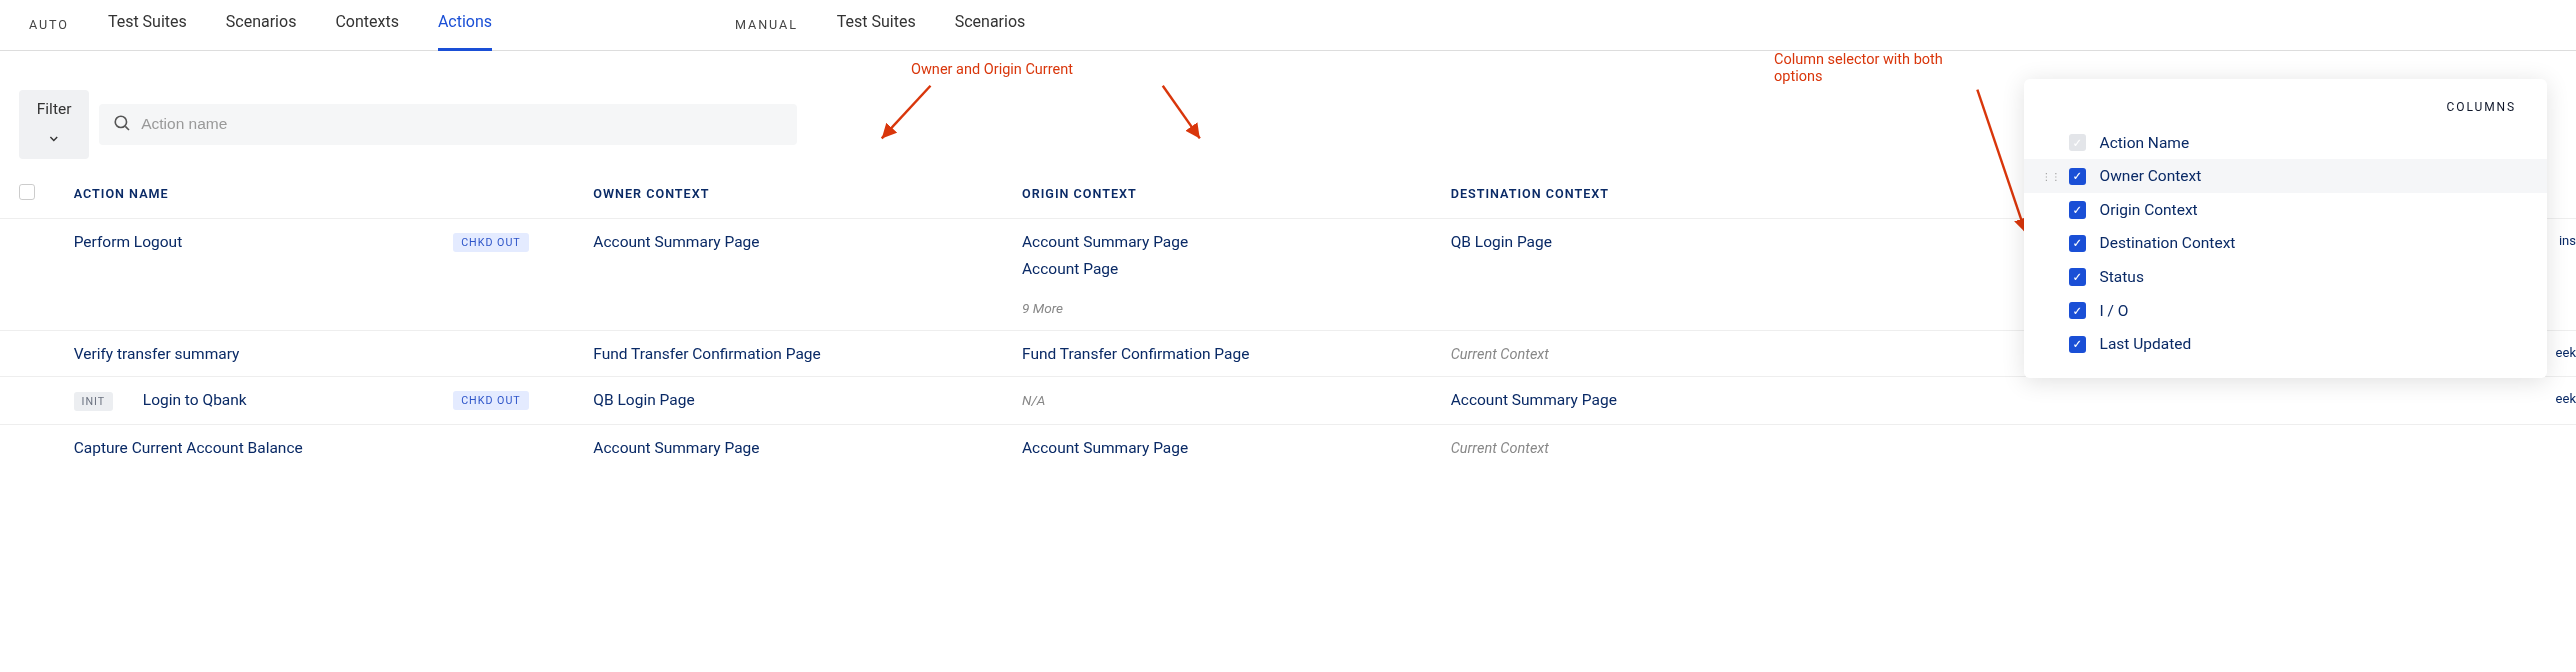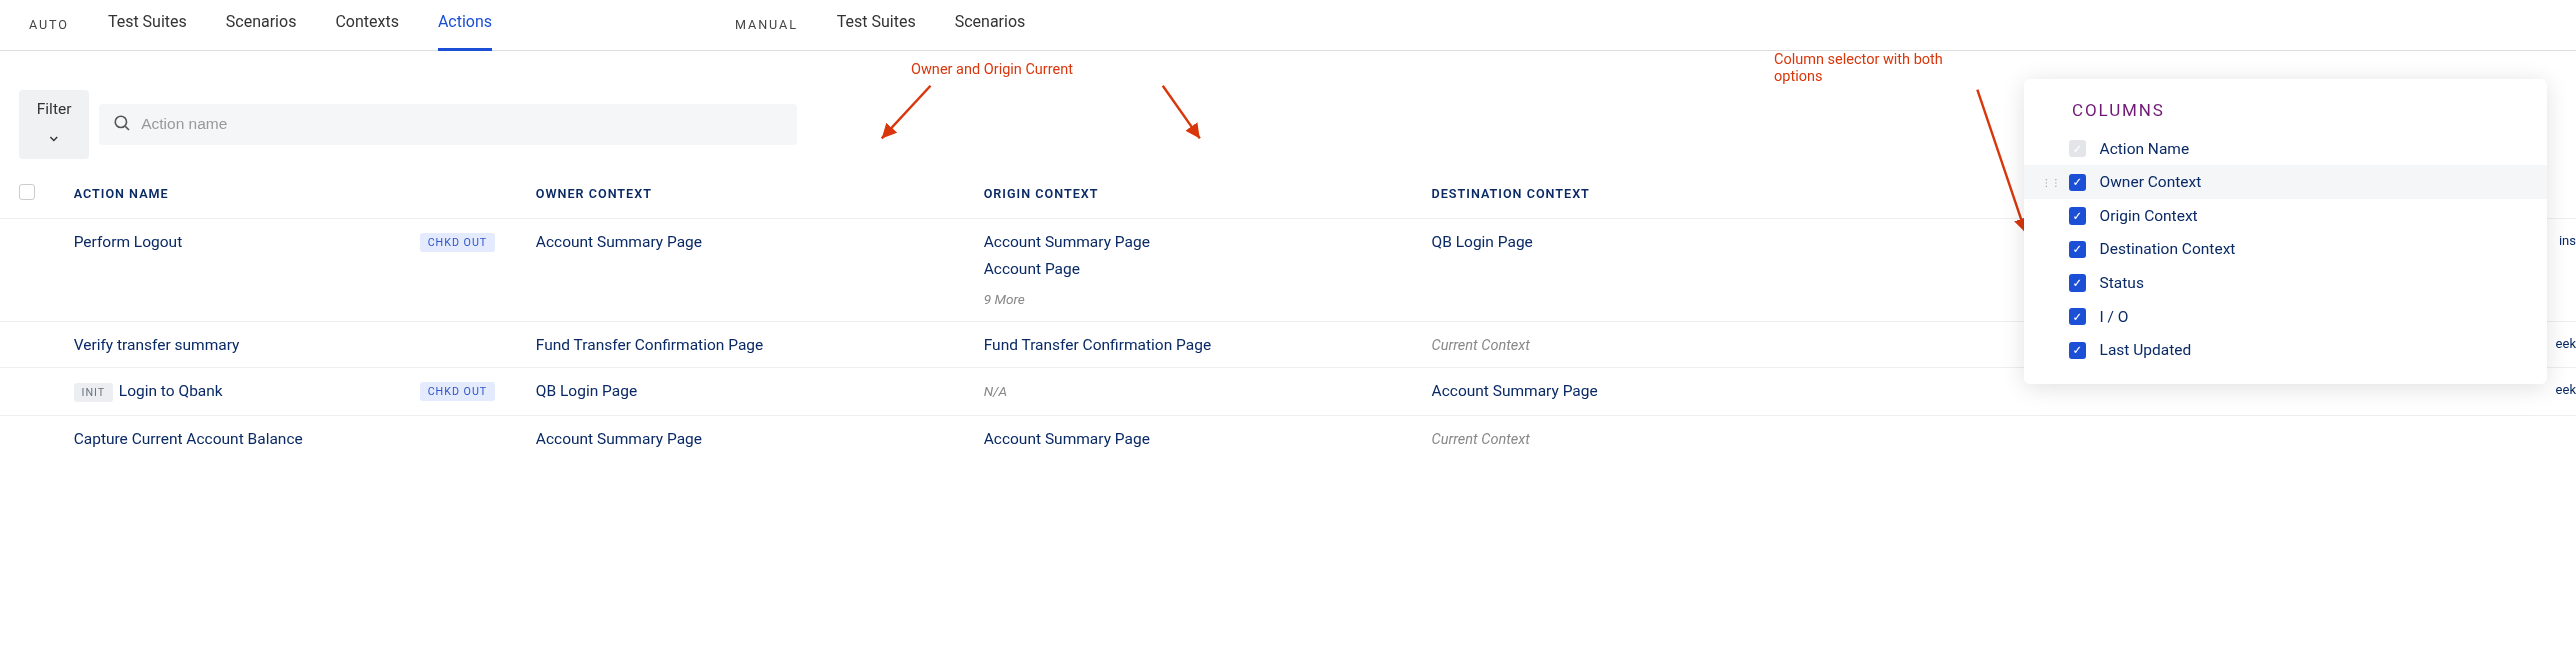--- a/index.html
+++ b/index.html
@@ -138,43 +138,44 @@
     border: 1.5px solid #ccc;
     border-radius: 2.9px;
     display: inline-block;
   }
   .badge {
     display: inline-block;
     font-size: 10.7px;
     letter-spacing: 1px;
     padding: 2.9px 7.8px;
     border-radius: 2.9px;
-    margin-right: 2px;
+    margin-right: 26px;
   }
   .badge.init { background: #eceef1; color: #6b7280; }
   .badge.chkd { background: #e4ebff; color: #2e55c9; }
   .origin-sub { font-size: 13.6px; color: #888; font-style: italic; }
   .dest-sub { font-size: 14.5px; color: #888; font-style: italic; }
 
   .col-popover {
     position: absolute;
     right: 29px;
     top: 79px;
     width: 523px;
     background: #fff;
     border-radius: 5.8px;
     box-shadow: 0 3.9px 23px rgba(0,0,0,.12);
     z-index: 50;
     padding: 17.4px 0;
   }
   .col-popover-title {
-    font-size: 17px;
+    font-size: 12px;
     letter-spacing: 1.9px;
-    color: #701a75;
+    color: #0f172a;
     padding: 3.9px 31px 11.6px 48px;
+    text-align: right;
   }
   .col-row {
     display: flex;
     align-items: center;
     gap: 13.6px;
     padding: 7.8px 31px 7.8px 17.4px;
     font-size: 15.5px;
     color: #0a2a66;
   }
   .col-row.highlight { background: #f5f6f8; }
@@ -338,21 +339,21 @@
       <td>
         <div style="display:flex;justify-content:space-between;align-items:center;gap:29px;max-width:620px">
           <span>Perform Logout</span>
           <span class="badge chkd">CHKD OUT</span>
         </div>
       </td>
       <td>Account Summary Page</td>
       <td>
         <div>Account Summary Page</div>
         <div style="margin-top:9.7px">Account Page</div>
-        <div class="origin-sub" style="margin-top:13px">9 More</div>
+        <div class="origin-sub" style="margin-top:22px">9 More</div>
       </td>
       <td>QB Login Page</td>
       <td></td>
       <td style="position:relative">
           <span class="trail-text">ins</span>
         </td>
     </tr>
     <tr>
       <td></td>
       <td><span>Verify transfer summary</span></td>

